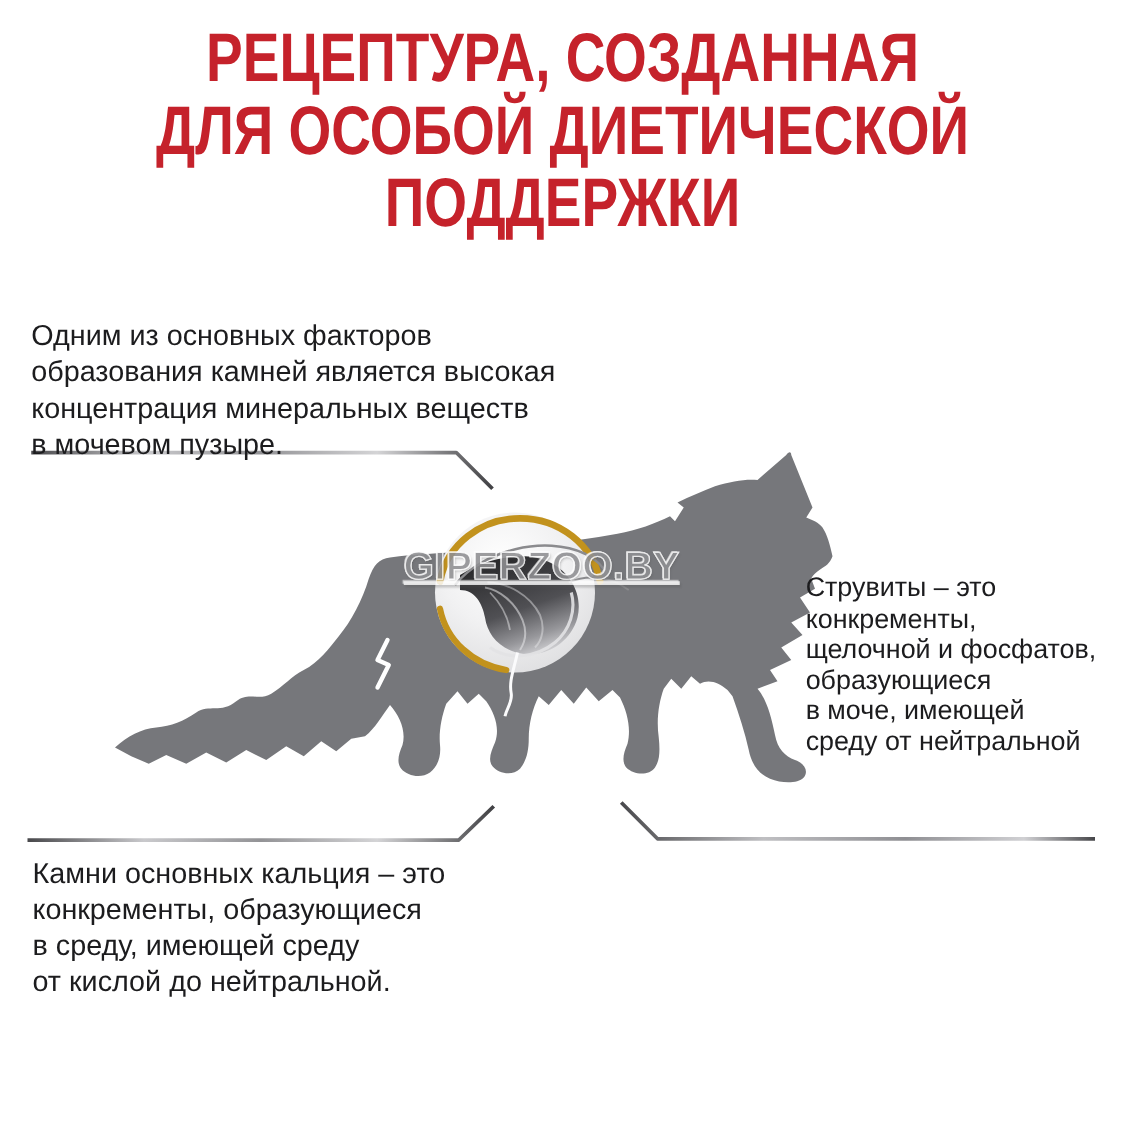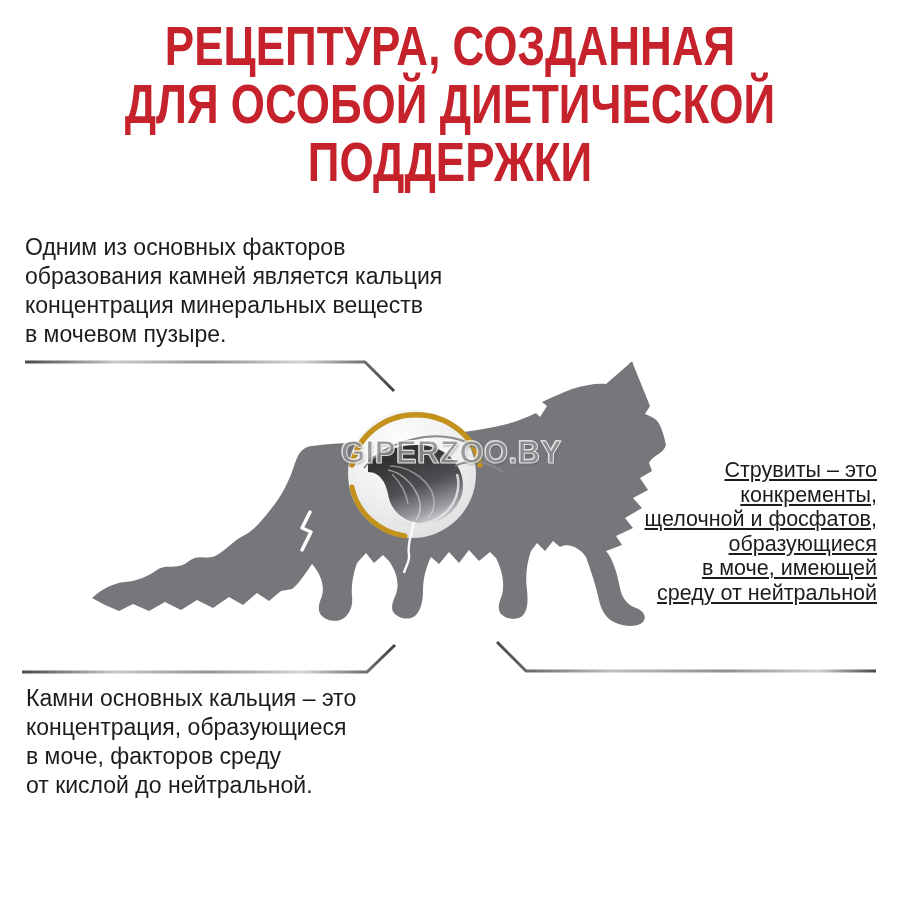--- a/index.html
+++ b/index.html
@@ -11,30 +11,30 @@
     position:absolute;top:17px;left:0;width:900px;margin:0;
     text-align:center;font-weight:bold;font-size:55px;line-height:58px;
     color:var(--heading-red,#c5222b);
     transform:scaleX(0.80);transform-origin:450px 0;
     letter-spacing:0px;z-index:6;
   }
   .headline span{display:block;}
   .scene{position:absolute;left:0;top:0;z-index:1;}
   .fact{position:absolute;color:var(--text-dark,#1c1c1e);z-index:6;margin:0;}
   .fact span{display:block;}
-  .fact-left{left:25px;top:233px;font-size:23px;line-height:29px;}
-  .fact-right{right:23px;top:458px;font-size:21.5px;line-height:24.5px;text-align:right;text-decoration:underline;}
+  .fact-left{left:25px;top:254px;font-size:23px;line-height:29px;}
+  .fact-right{right:23px;top:458px;font-size:21.5px;line-height:24.5px;}
   .fact-bottom{left:26px;top:684px;font-size:23px;line-height:29px;}
   .watermark{
-    position:absolute;left:341px;top:435px;z-index:5;
+    position:absolute;left:323px;top:435px;z-index:5;
     font-size:31px;font-weight:bold;letter-spacing:0.5px;
     color:var(--watermark-gray,#8f8f92);
     -webkit-text-stroke:1px rgba(255,255,255,0.9);
     text-shadow:1px 2px 2px rgba(80,80,80,0.35),-1px -1px 0 rgba(255,255,255,0.7);
-    opacity:0.88;white-space:nowrap;
+    opacity:0.88;white-space:nowrap;text-decoration:underline;
   }
 </style>
 </head>
 <body>
 
 <div class="canvas">
 
   <h1 class="headline">
     <span>РЕЦЕПТУРА, СОЗДАННАЯ</span>
     <span>ДЛЯ ОСОБОЙ ДИЕТИЧЕСКОЙ</span>
@@ -130,34 +130,34 @@
 
     <path d="M25,362 L365,362 L394,391" fill="none" stroke="url(#lineGradA)" stroke-width="3" stroke-linejoin="round"></path>
     <path d="M22,672 L367,672 L395,645" fill="none" stroke="url(#lineGradB)" stroke-width="3" stroke-linejoin="round"></path>
     <path d="M497,642 L526,671 L876,671" fill="none" stroke="url(#lineGradC)" stroke-width="3" stroke-linejoin="round"></path>
   </svg>
 
   <div class="watermark">GIPERZOO.BY</div>
 
   <p class="fact fact-left">
     <span>Одним из основных факторов</span>
-    <span>образования камней является кальция</span>
+    <span>образования камней является высокая</span>
     <span>концентрация минеральных веществ</span>
     <span>в мочевом пузыре.</span>
   </p>
 
   <p class="fact fact-right">
     <span>Струвиты – это</span>
     <span>конкременты,</span>
     <span>щелочной и фосфатов,</span>
     <span>образующиеся</span>
     <span>в моче, имеющей</span>
     <span>среду от нейтральной</span>
   </p>
 
   <p class="fact fact-bottom">
     <span>Камни основных кальция – это</span>
-    <span>концентрация, образующиеся</span>
-    <span>в моче, факторов среду</span>
+    <span>конкременты, образующиеся</span>
+    <span>в среду, имеющей среду</span>
     <span>от кислой до нейтральной.</span>
   </p>
 
 </div>
 
 </body></html>

